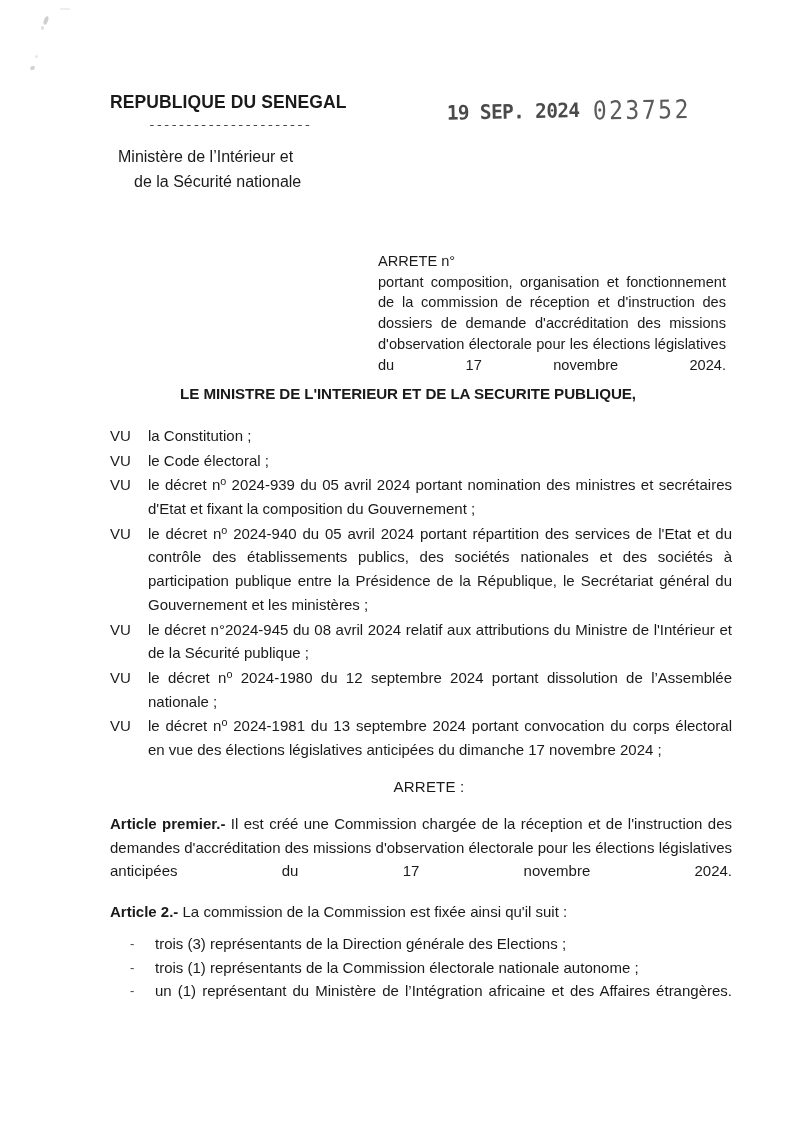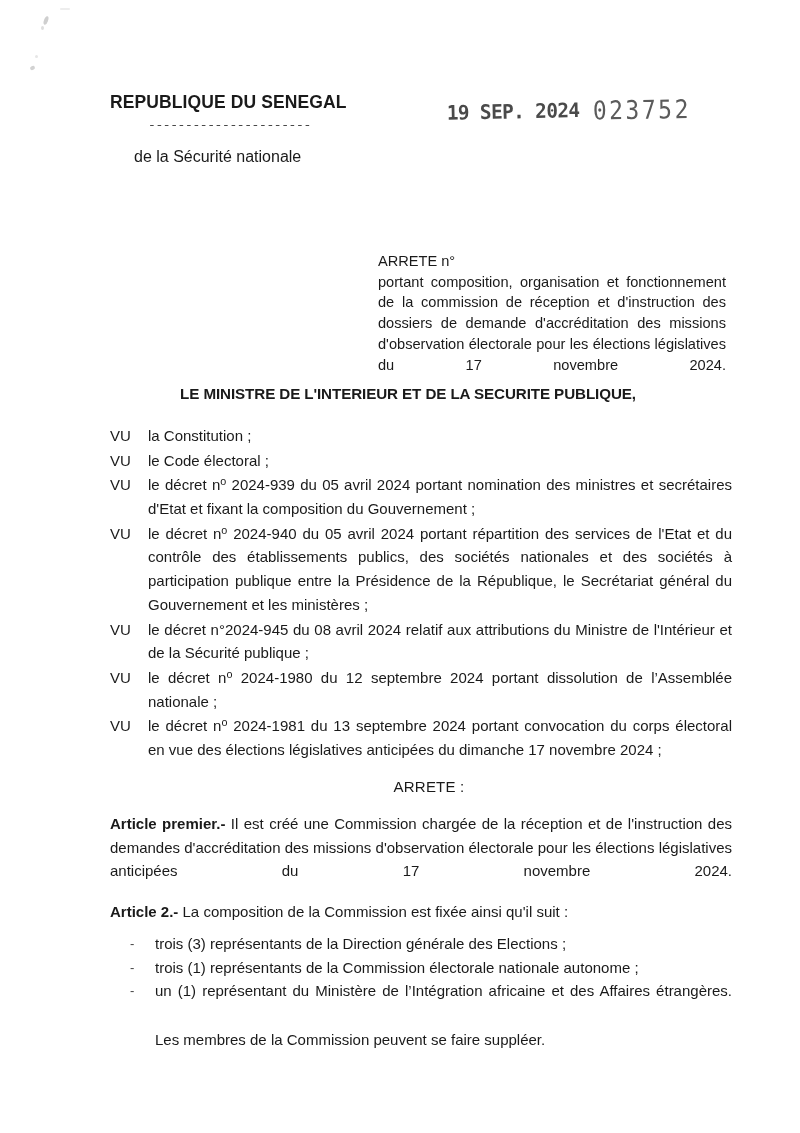--- a/index.html
+++ b/index.html
@@ -243,20 +243,21 @@
   <div class="speck s1"></div>
   <div class="speck s2"></div>
   <div class="speck s3"></div>
   <div class="speck s4"></div>
   <div class="speck s5"></div>
 
   <div class="masthead">
     <div class="republic">REPUBLIQUE DU SENEGAL</div>
     <div class="rule">----------------------</div>
     <div class="ministry">
+      <div class="l1">Ministère de l’Intérieur et</div>
       <div class="l2">de la Sécurité nationale</div>
     </div>
   </div>
 
   <div class="stamp-area">
     <div class="stamp-date">19 SEP. 2024</div>
     <div class="stamp-serial">023752</div>
   </div>
 
   <div class="title-block">
@@ -297,32 +298,31 @@
     </div>
   </div>
 
   <div class="arrete-decides">ARRETE :</div>
 
   <div class="article art1 justify-all">
     <span class="art-label">Article premier.-</span><span> Il est créé une Commission chargée de la réception et de l'instruction des demandes d'accréditation des missions d'observation électorale pour les élections législatives anticipées du 17 novembre 2024.</span>
   </div>
 
   <div class="article art2">
-    <span class="art-label">Article 2.-</span><span> La composition de la Commission est fixée ainsi qu'il suit :</span>
+    <span class="art-label">Article 2.-</span><span> La commission de la Commission est fixée ainsi qu'il suit :</span>
   </div>
 
   <div class="comp-list">
     <div class="comp-row">
       <span class="comp-dash">-</span>
       <span class="comp-text">trois (3) représentants de la Direction générale des Elections ;</span>
     </div>
     <div class="comp-row">
       <span class="comp-dash">-</span>
       <span class="comp-text">trois (1) représentants de la Commission électorale nationale autonome ;</span>
     </div>
     <div class="comp-row">
       <span class="comp-dash">-</span>
       <span class="comp-text justify-all">un (1) représentant du Ministère de l’Intégration africaine et des Affaires étrangères.</span>
     </div>
-    <div class="comp-note">Les membres de la Commission peuvent se faire suppléer.</div>
   </div>
 
 </div>
 
 </body></html>

